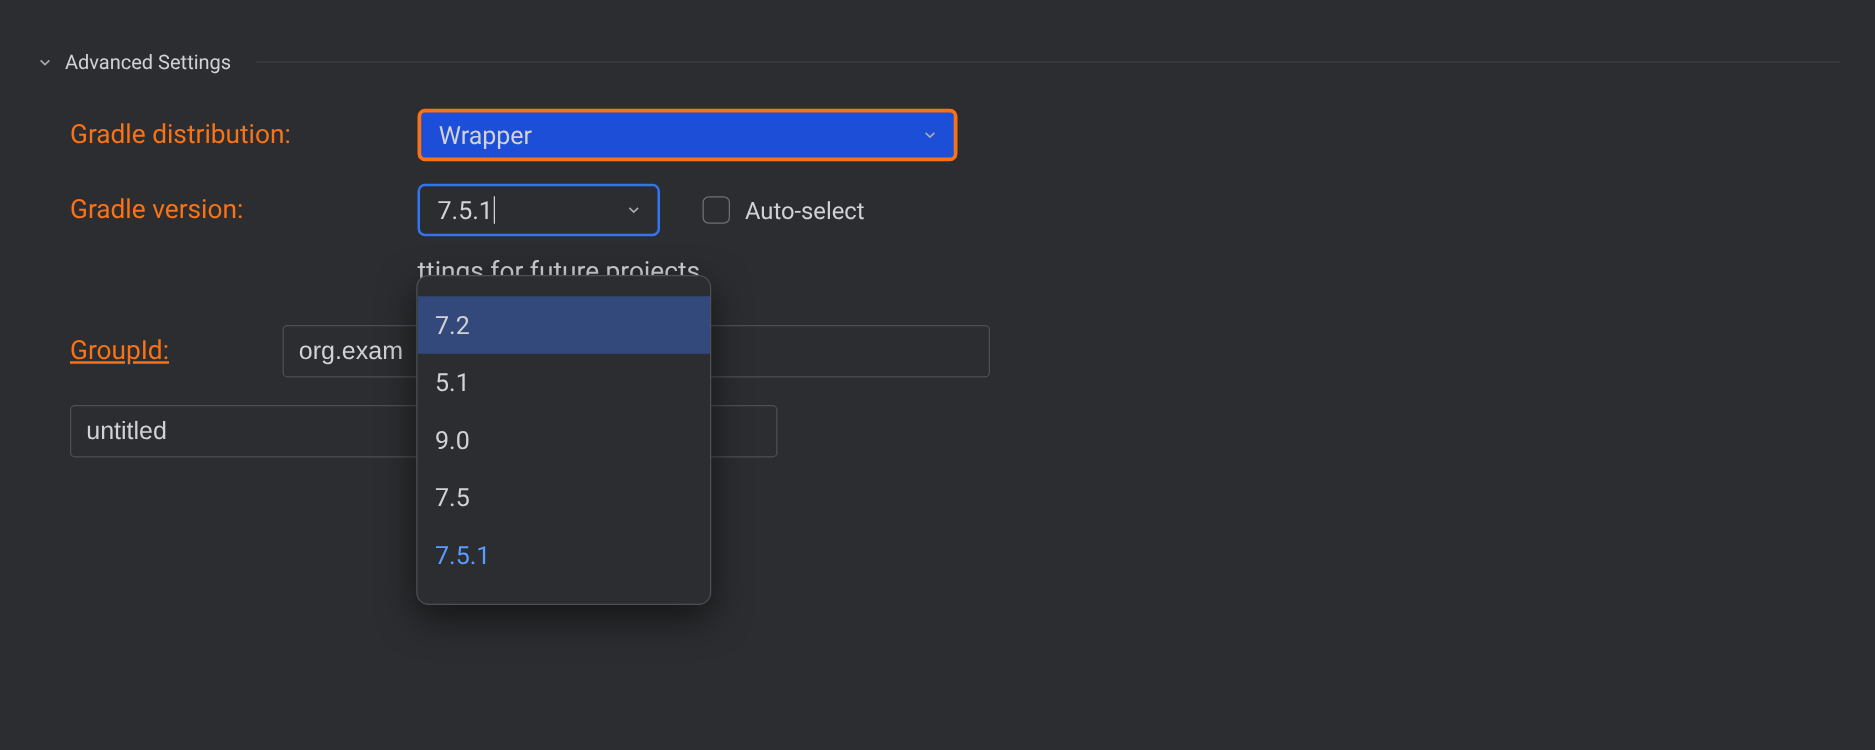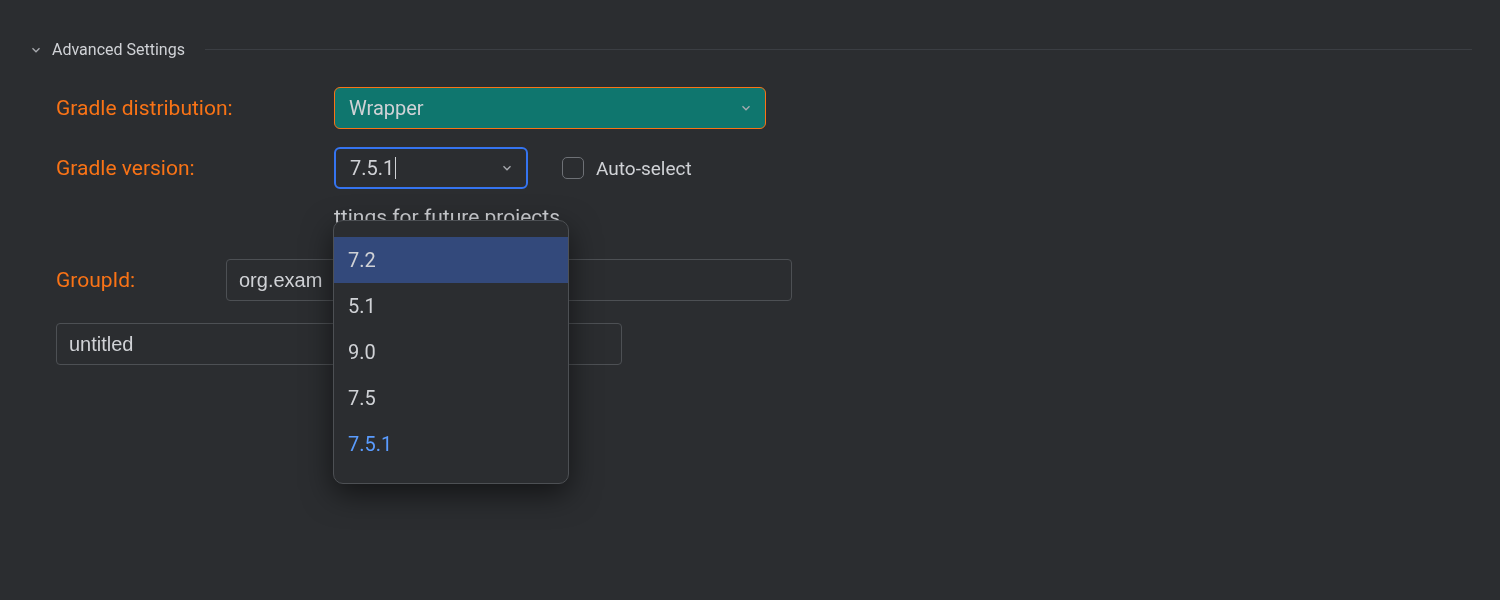--- a/index.html
+++ b/index.html
@@ -45,27 +45,27 @@
     display: flex;
     align-items: center;
     margin-bottom: 18px;
     padding-left: 28px;
   }
   .label-col {
     width: 278px;
     font-size: 21px;
     color: #f97316;
   }
-  .label-narrow { width: 170px; }
+  .label-narrow { width: 170px; text-decoration: underline; }
   .select-box {
     position: relative;
     height: 42px;
-    border: 1px solid #f97316;
+    border: 3px solid #f97316;
     border-radius: 6px;
-    background: #0f766e;
+    background: #1d4ed8;
     display: flex;
     align-items: center;
     padding: 0 40px 0 14px;
     font-size: 20px;
     color: #d0d2d6;
     cursor: pointer;
   }
   .select-wide { width: 432px; }
   .select-narrow { width: 194px; border: 2px solid #3574f0; background: #2b2d30; }
   .select-box .caret {

